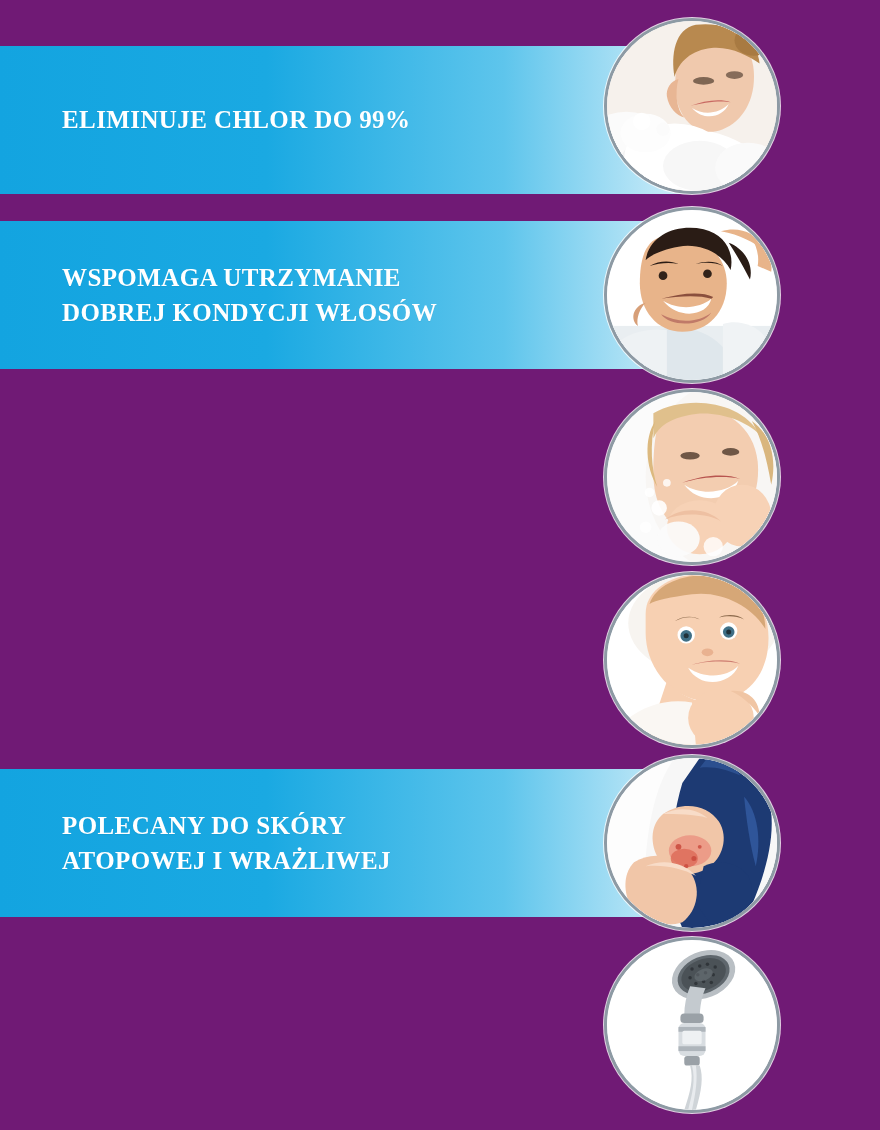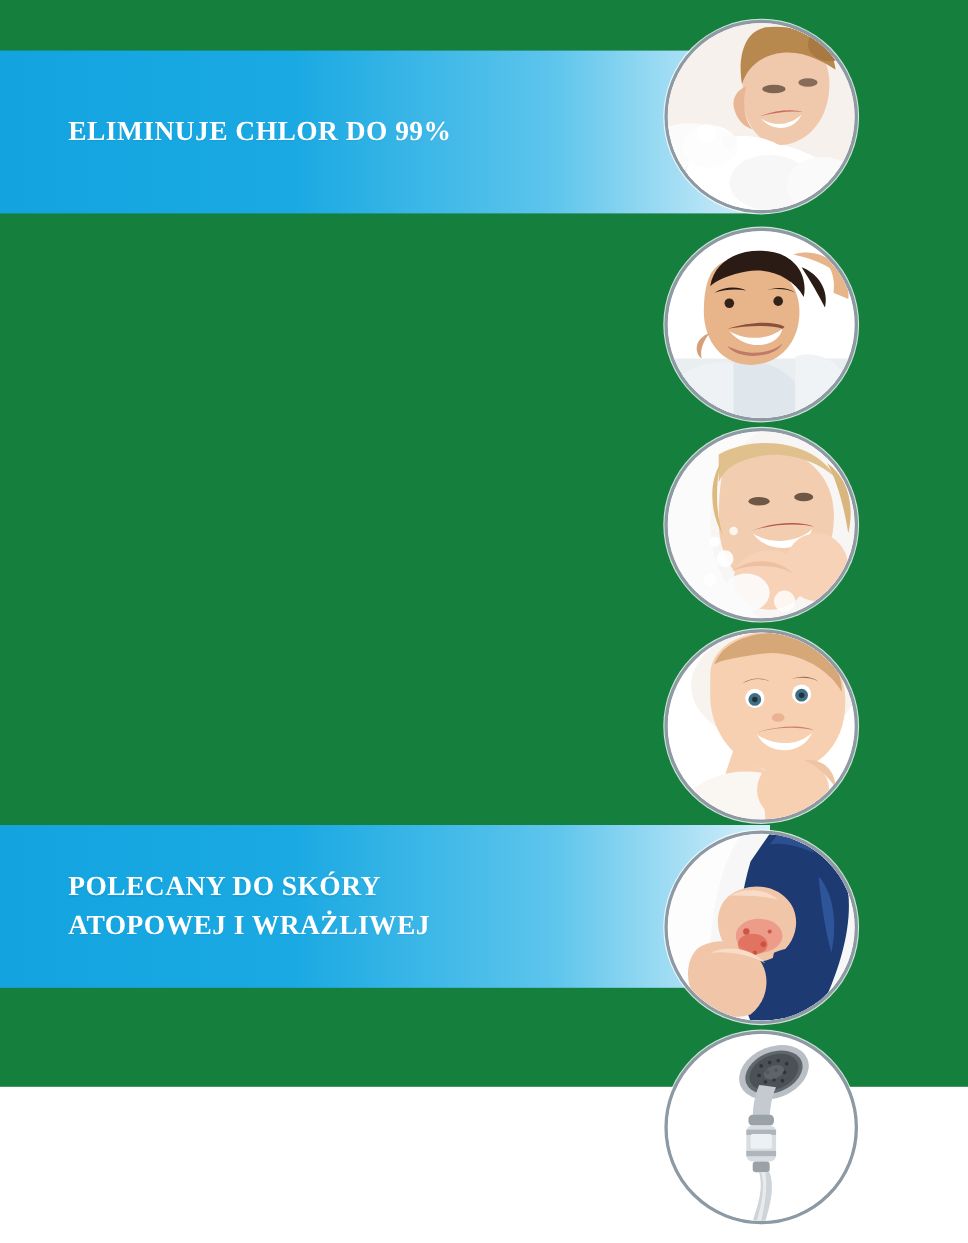--- a/index.html
+++ b/index.html
@@ -12,22 +12,22 @@
     width: 880px;
     height: 1130px;
     font-family: "Liberation Serif", serif;
     overflow: hidden;
     position: relative;
   }
 
   .infographic {
     position: relative;
     width: 880px;
-    height: 988px;
-    background: #15803d;
+    height: 1130px;
+    background: #701a75;
   }
 
   .rows {
     position: absolute;
     left: 0;
     top: 0;
     width: 880px;
     height: 1130px;
   }
 
@@ -92,21 +92,25 @@
 </style>
 </head>
 <body>
 
 <div class="infographic">
 
   <div class="rows">
     <div class="feature-row" style="top:46px">
       <div class="feature-label">ELIMINUJE CHLOR DO 99%</div>
     </div>
-    <div class="feature-row" style="top:750px">
+    <div class="feature-row" style="top:221px">
+      <div class="feature-label">WSPOMAGA UTRZYMANIE
+DOBREJ KONDYCJI WŁOSÓW</div>
+    </div>
+    <div class="feature-row" style="top:769px">
       <div class="feature-label">POLECANY DO SKÓRY
 ATOPOWEJ I WRAŻLIWEJ</div>
     </div>
   </div>
 
   <div class="circles">
 
     <div class="photo-circle pc1">
       <div class="inner">
         <svg viewBox="0 0 176 176" preserveAspectRatio="xMidYMid slice">

